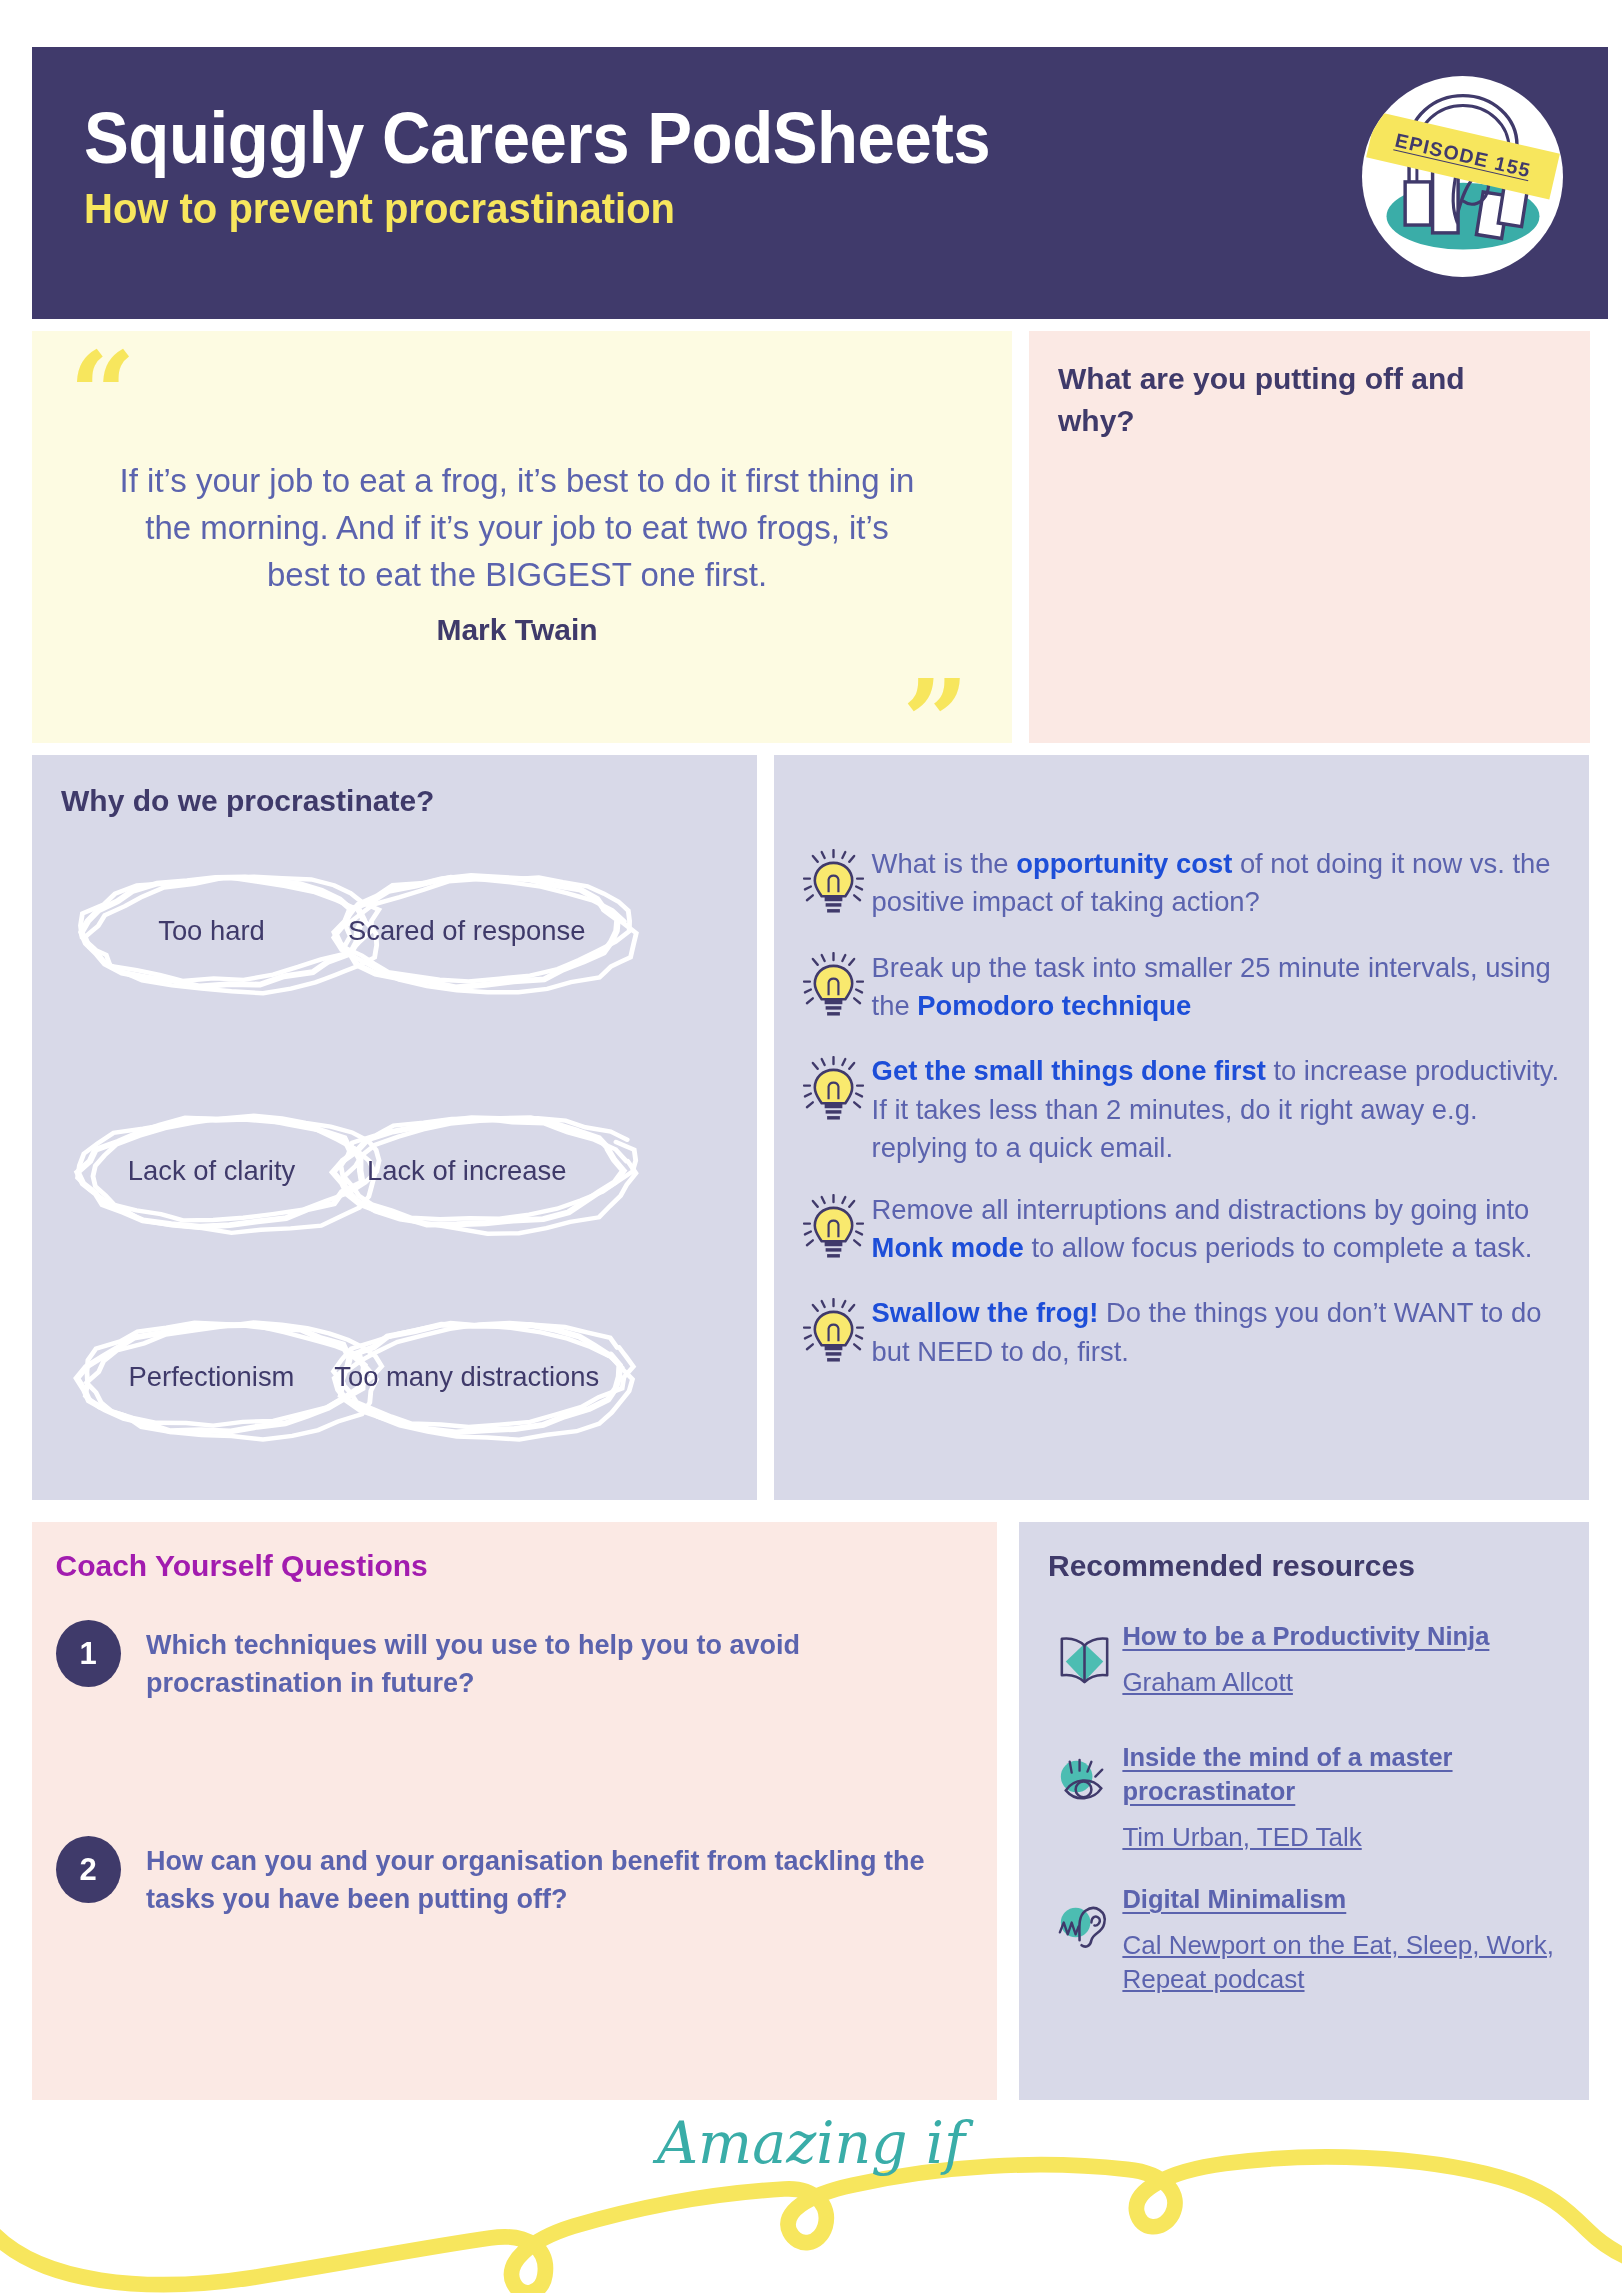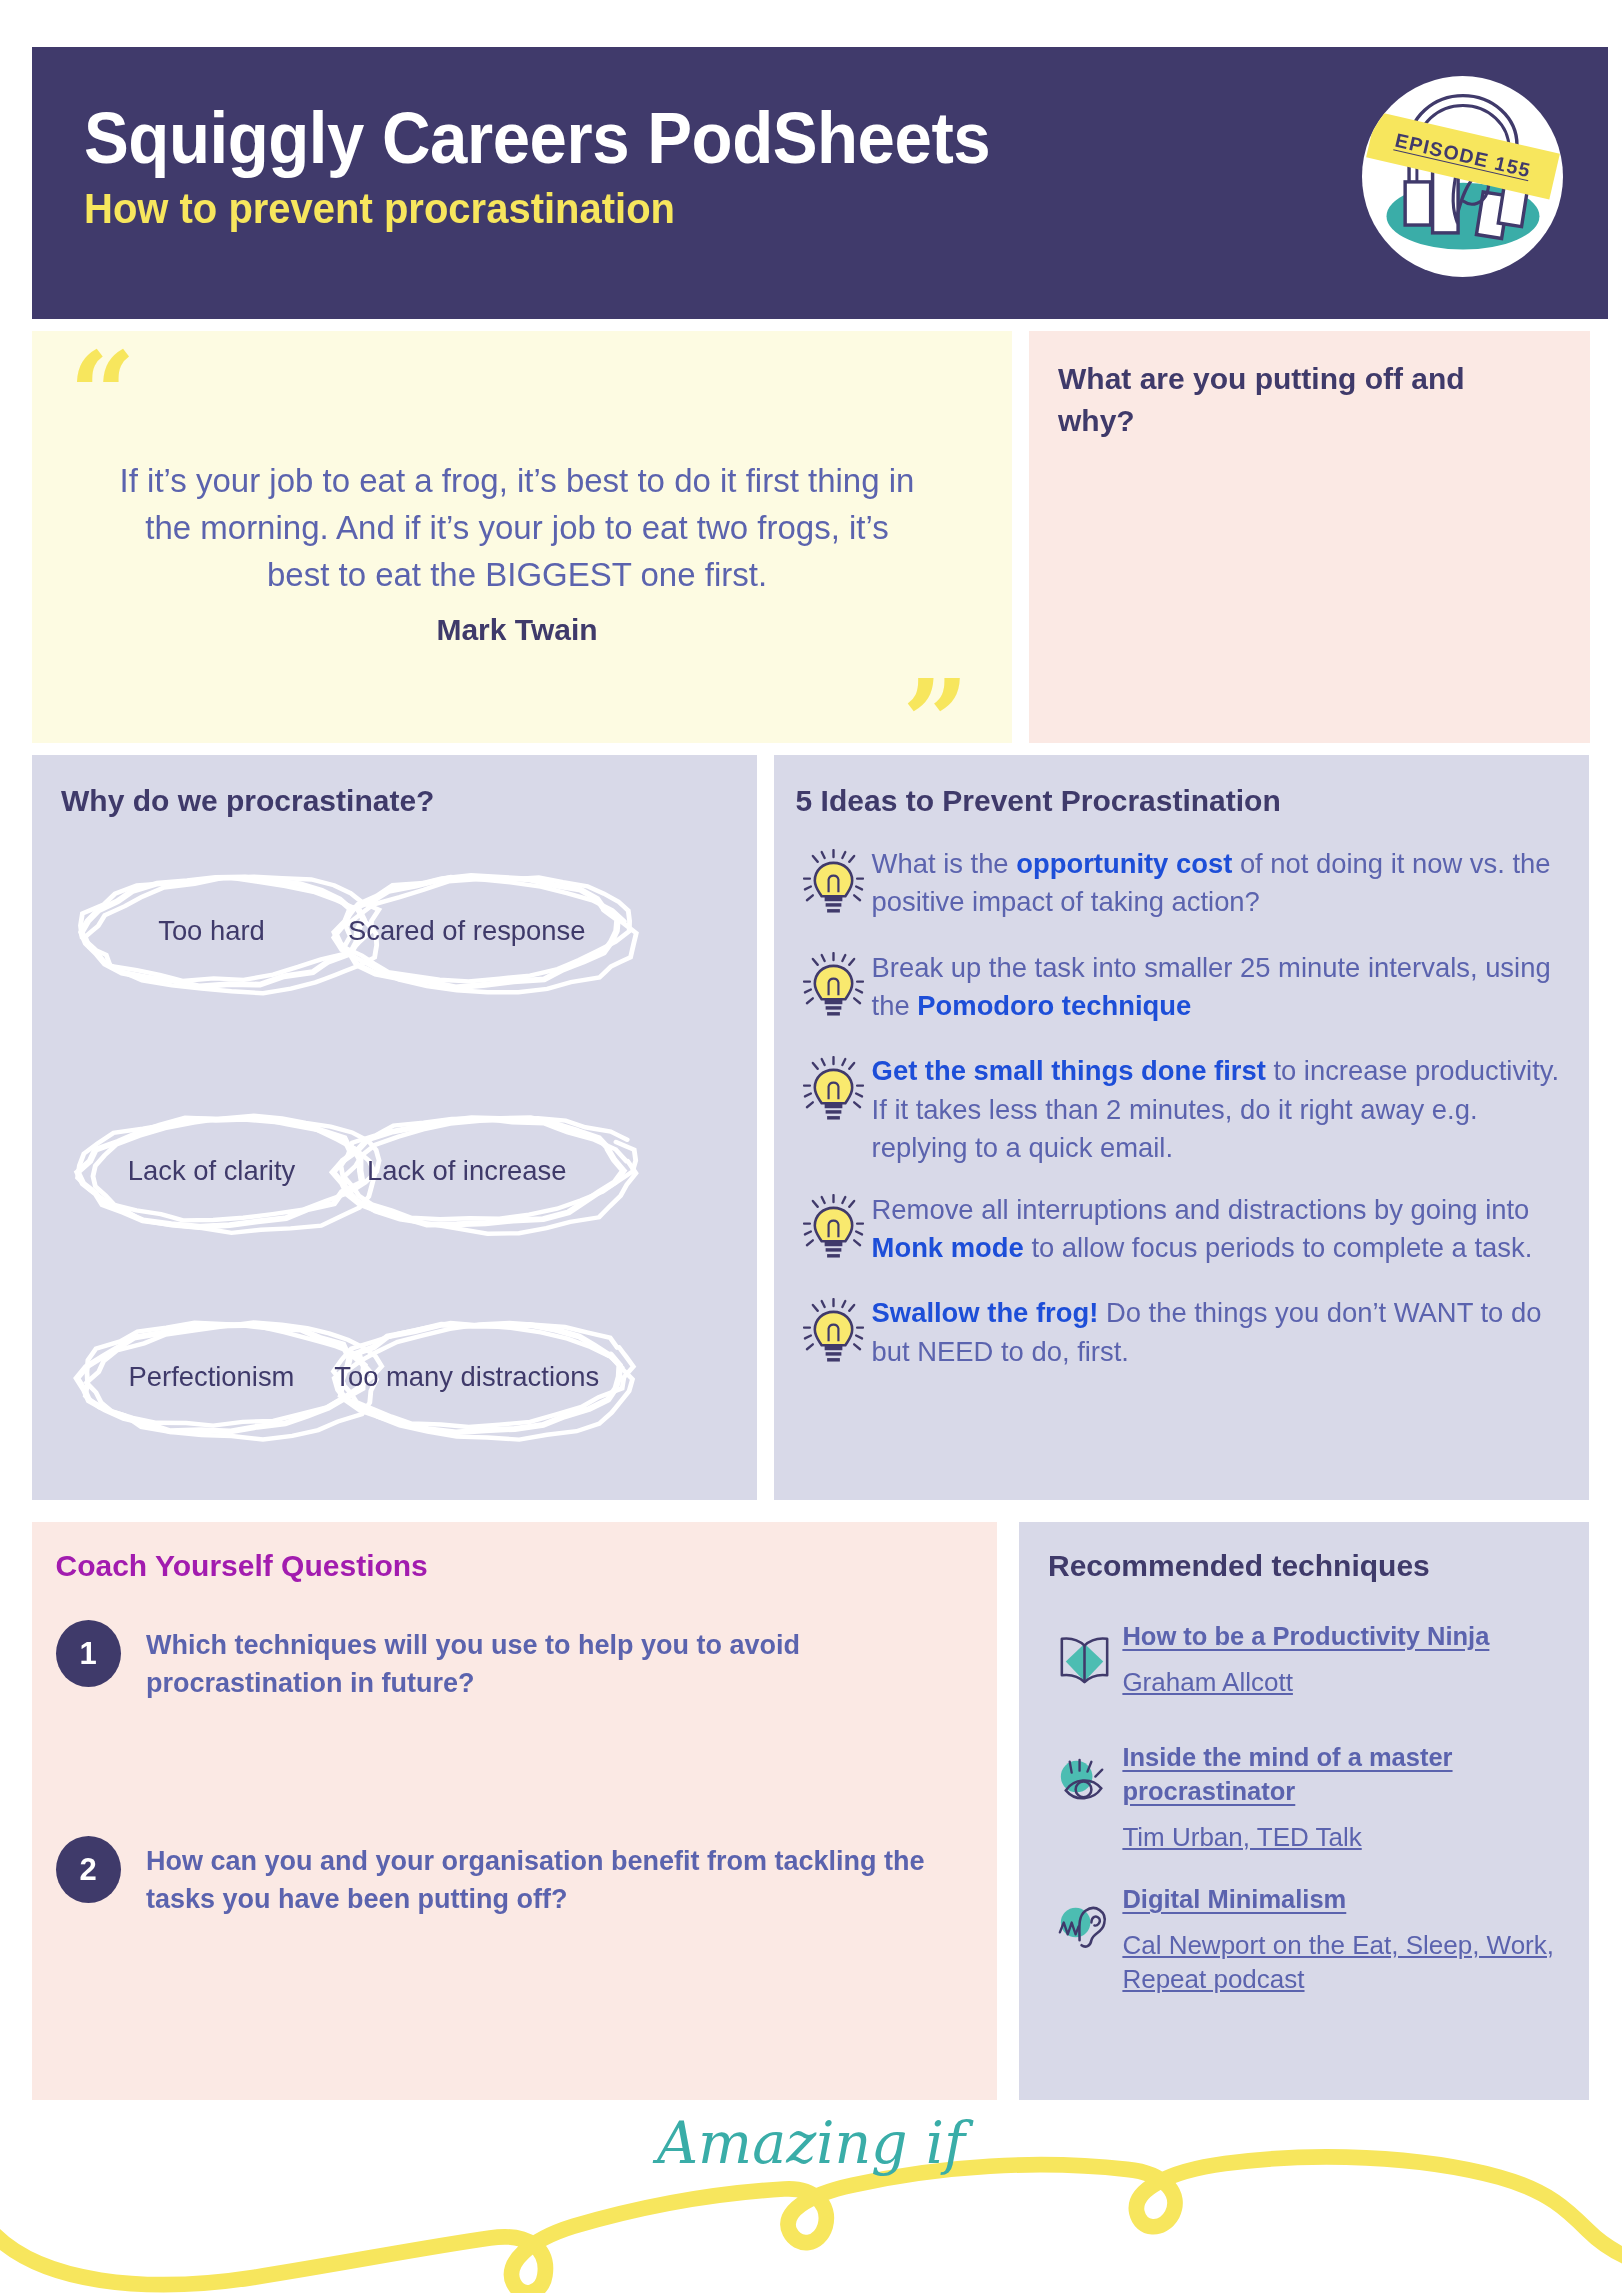--- a/index.html
+++ b/index.html
@@ -406,21 +406,20 @@
             <path d="M272.7 46.6 Q276.9 52.1 281.1 57.5 Q280.8 63.4 280.5 69.3 Q279.0 75.1 277.5 80.9 Q273.9 86.8 270.3 92.6 Q261.4 97.5 252.4 102.3 Q241.2 106.0 229.9 109.7 Q220.0 114.0 210.0 118.4 Q196.8 120.5 183.7 122.6 Q170.1 123.3 156.5 123.9 Q142.7 125.0 129.0 126.1 Q116.0 124.5 103.1 122.8 Q91.8 120.0 80.5 117.2 Q70.3 113.9 60.0 110.6 Q50.2 106.9 40.3 103.2 Q33.9 98.3 27.4 93.3 Q23.6 87.9 19.9 82.4 Q18.3 76.6 16.8 70.8 Q22.5 65.2 28.2 59.6 Q29.5 53.6 30.8 47.6 Q41.6 43.4 52.4 39.2 Q59.0 33.6 65.5 28.1 Q78.4 25.3 91.2 22.6 Q103.3 19.3 115.5 16.0 Q129.6 16.7 143.7 17.3 Q156.7 17.2 169.8 17.1 Q183.7 16.7 197.7 16.3 Q209.8 18.8 221.9 21.3 Q232.6 24.6 243.3 28.0 Q250.5 32.7 257.7 37.4 Q264.3 42.2 270.9 47.0" fill="none" stroke="#ffffff" stroke-width="6" stroke-linecap="round"></path>
             <path d="M282.4 60.1 Q287.7 65.9 293.0 71.8 Q291.5 77.8 289.9 83.8 Q285.9 89.3 281.9 94.8 Q277.8 100.4 273.7 105.9 Q268.0 111.4 262.3 117.0 Q251.7 121.0 241.1 124.9 Q227.4 126.7 213.6 128.5 Q200.7 131.0 187.8 133.5 Q173.0 132.4 158.3 131.3 Q144.0 130.8 129.7 130.4 Q116.2 127.8 102.8 125.2 Q89.9 122.1 76.9 119.0 Q66.5 114.5 56.1 109.9 Q49.1 104.4 42.1 98.9 Q31.8 93.9 21.5 88.8 Q23.0 82.5 24.6 76.1 Q19.9 69.9 15.3 63.7 Q19.0 57.8 22.8 52.0 Q27.4 46.2 31.9 40.4 Q43.2 36.7 54.4 32.9 Q64.7 29.2 75.1 25.5 Q86.8 22.6 98.6 19.7 Q111.4 17.0 124.1 14.3 Q138.9 15.6 153.7 17.0 Q167.6 18.2 181.5 19.4 Q194.8 21.6 208.1 23.9 Q220.4 27.1 232.6 30.3 Q243.3 34.6 254.0 38.8 Q263.1 43.7 272.3 48.5 Q277.9 54.2 283.5 60.0" fill="none" stroke="#ffffff" stroke-width="4.5" stroke-linecap="round"></path>
             <path d="M280.6 39.2 Q283.9 44.1 287.2 48.9 Q290.5 53.9 293.8 58.9 Q289.4 64.3 285.1 69.7 Q284.2 75.4 283.4 81.1 Q272.5 85.6 261.6 90.1 Q253.6 95.1 245.7 100.1 Q234.0 103.9 222.3 107.6 Q210.1 111.5 197.9 115.3 Q183.6 116.8 169.4 118.2 Q155.1 119.4 140.9 120.6 Q128.0 119.3 115.0 118.0 Q101.4 117.5 87.7 117.0 Q78.5 113.5 69.2 110.0 Q61.2 106.4 53.1 102.8 Q45.0 99.1 36.9 95.3 Q34.0 90.4 31.0 85.4 Q26.9 80.4 22.7 75.4 Q24.6 69.7 26.5 64.1 Q33.3 58.7 40.1 53.3 Q48.2 48.4 56.3 43.4 Q65.3 38.7 74.2 33.9 Q86.3 30.4 98.5 26.9 Q110.9 23.6 123.3 20.3 Q137.0 18.0 150.7 15.8 Q164.7 15.0 178.8 14.2 Q191.8 15.2 204.8 16.2 Q217.5 17.3 230.2 18.4 Q240.4 21.2 250.7 24.0 Q261.5 26.7 272.3 29.4 Q275.6 34.5 278.9 39.6" fill="none" stroke="#ffffff" stroke-width="4.5" stroke-linecap="round"></path>
           </svg>
           <div class="reason-label">Too many distractions</div>
         </div>
       </div>
   </div>
 
   <div class="panel ideas-panel">
-    <div class="ideas-title">5 Ideas to Prevent Procrastination</div>
     <div class="ideas-list" id="ideas-container">
         <div class="idea">
           <div class="idea-bulb">
             <svg viewBox="0 0 62 72" width="61" height="71">
               <path d="M31 14 C20 14 12 22 12 32 C12 39 16 43 19 48 L43 48 C46 43 50 39 50 32 C50 22 42 14 31 14 Z" fill="#f9e96e" stroke="#403a6b" stroke-width="2.6"></path>
               <rect x="22" y="48" width="18" height="5" fill="#403a6b"></rect>
               <rect x="23" y="55" width="16" height="3.5" fill="#403a6b"></rect>
               <rect x="24.5" y="61" width="13" height="3.5" fill="#403a6b"></rect>
               <path d="M26 44 L26 31 A5 5 0 0 1 31 27 A5 5 0 0 1 36 31 L36 44" fill="none" stroke="#403a6b" stroke-width="2.2"></path>
               <g stroke="#403a6b" stroke-width="2.4" stroke-linecap="round">
@@ -551,21 +550,21 @@
       <div class="coach-text">Which techniques will you use to help you to avoid procrastination in future?</div>
     </div>
 
     <div class="coach-q coach-q-2">
       <div class="coach-num">2</div>
       <div class="coach-text">How can you and your organisation benefit from tackling the tasks you have been putting off?</div>
     </div>
   </div>
 
   <div class="panel res-panel">
-    <div class="res-title">Recommended techniques</div>
+    <div class="res-title">Recommended resources</div>
     <div class="res-list" id="resources-container">
         <div class="res-item">
           <div class="res-icon">
             <svg viewBox="0 0 70 70" width="69" height="69">
               <path d="M35 18 L54 36 L35 56 L16 36 Z" fill="#4cbdb2"></path>
               <path d="M35 20 C29 14 20 12 12 13 L12 50 C20 49 29 51 35 57 C41 51 50 49 58 50 L58 13 C50 12 41 14 35 20 Z" fill="none" stroke="#403a6b" stroke-width="2.6" stroke-linejoin="round"></path>
               <line x1="35" y1="20" x2="35" y2="57" stroke="#403a6b" stroke-width="2.6"></line>
             </svg>
           </div>
           <div class="res-body">

